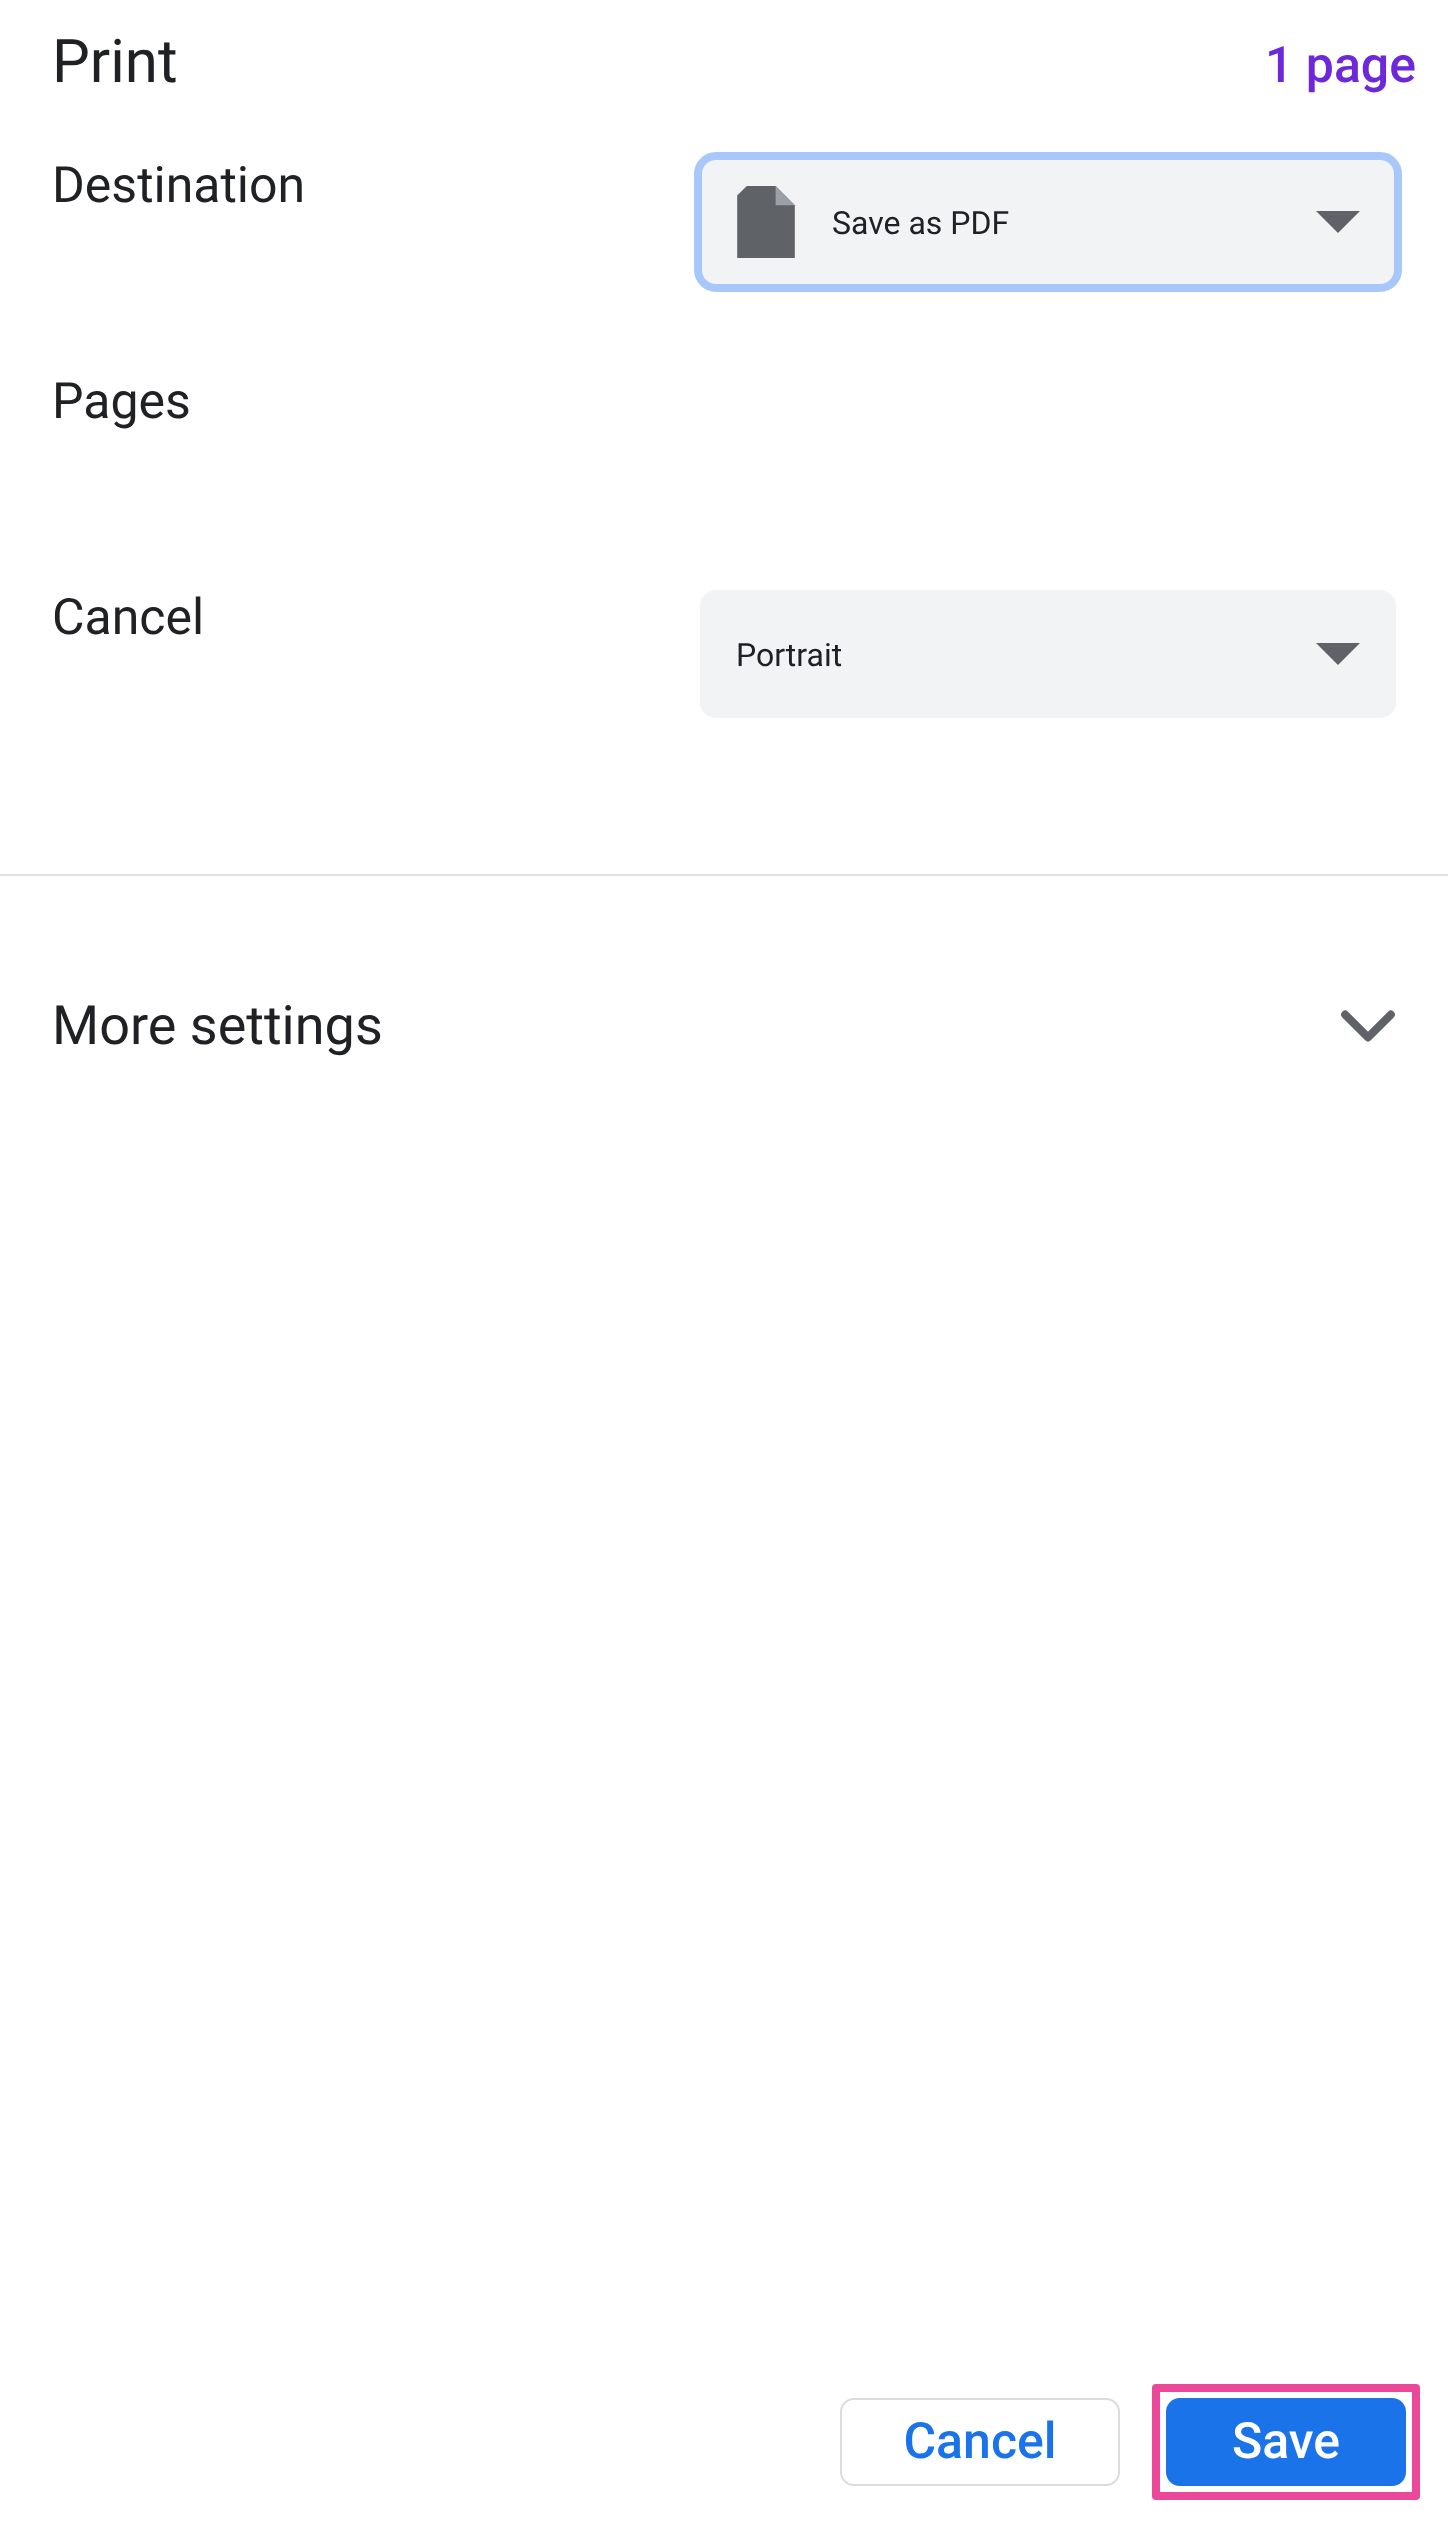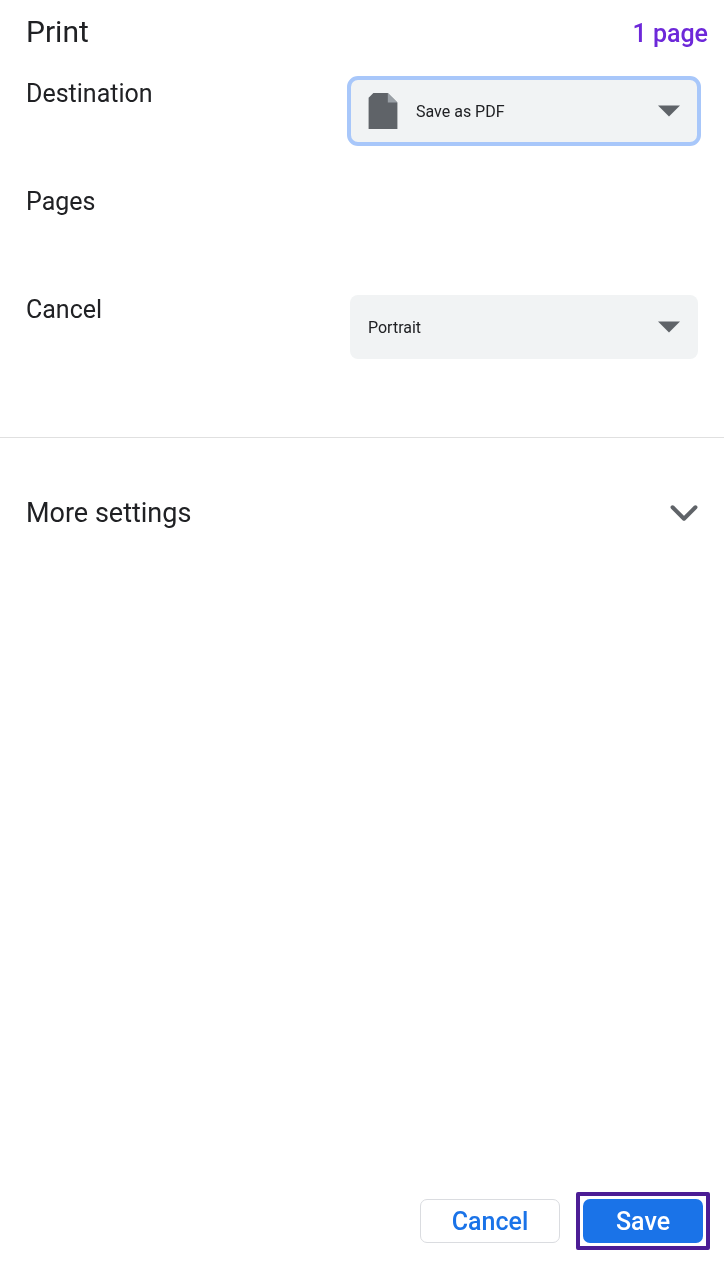--- a/index.html
+++ b/index.html
@@ -113,21 +113,21 @@
     color: #1a73e8;
     min-width: 140px;
   }
   .btn-save {
     background: #1a73e8;
     color: #fff;
     border: none;
     min-width: 120px;
   }
   .save-highlight {
-    border: 4px solid #4c1d95;
+    border: 4px solid #ec4899;
     padding: 3px;
     border-radius: 2px;
     display: inline-flex;
   }
   svg { display: block; }
 </style>
 </head>
 <body>
 
 <div class="container">

